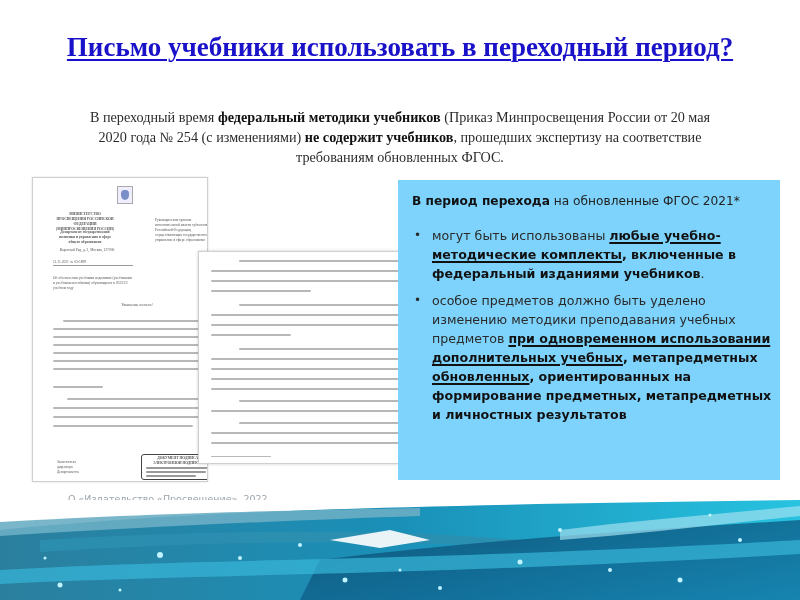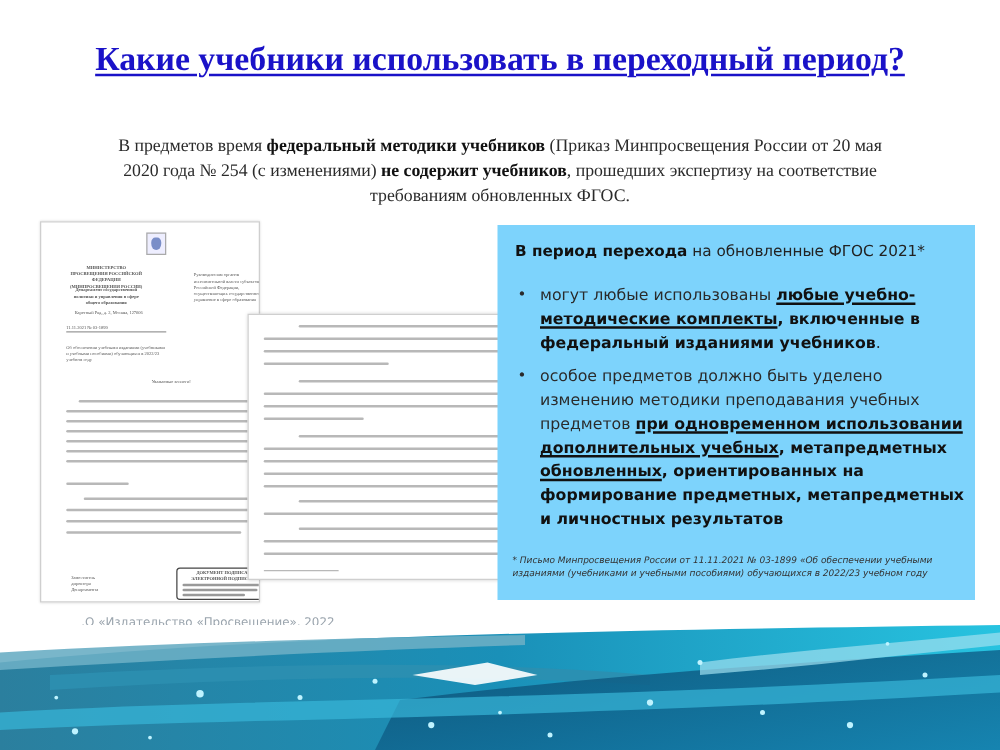--- a/index.html
+++ b/index.html
@@ -62,23 +62,23 @@
 
   .copyright {
     position: absolute; left: 22px; top: 493px;
     font-family: "DejaVu Sans", sans-serif; font-size: 9.5px; color: #9aa4ad; margin-left: 43px;
   }
   .deco { position: absolute; left: 0; top: 500px; width: 800px; height: 100px; }
 </style>
 </head>
 <body>
 
-<h1 class="slide-title">Какие учебники использовать в переходный период?</h1>
+<h1 class="slide-title">Письмо учебники использовать в переходный период?</h1>
 
-<p class="intro"><span>В предметов время </span><b>федеральный методики учебников</b><span> (Приказ Минпросвещения России от 20 мая 2020 года № 254 (с изменениями) </span><b>не содержит учебников</b><span>, прошедших экспертизу на соответствие требованиям обновленных ФГОС.</span></p>
+<p class="intro"><span>В переходный время </span><b>федеральный методики учебников</b><span> (Приказ Минпросвещения России от 20 мая 2020 года № 254 (с изменениями) </span><b>не содержит учебников</b><span>, прошедших экспертизу на соответствие требованиям обновленных ФГОС.</span></p>
 
 <div class="doc-main">
   <div class="crest"></div>
   <div class="tiny" style="left:22px;top:34px;width:60px;text-align:center;font-weight:bold;">МИНИСТЕРСТВО ПРОСВЕЩЕНИЯ РОССИЙСКОЙ ФЕДЕРАЦИИ (МИНПРОСВЕЩЕНИЯ РОССИИ)</div>
   <div class="tiny" style="left:24px;top:52px;width:56px;text-align:center;font-weight:bold;">Департамент государственной политики и управления в сфере общего образования</div>
   <div class="tiny" style="left:24px;top:70px;width:60px;text-align:center;">Каретный Ряд, д. 2, Москва, 127006</div>
   <div class="tiny" style="left:20px;top:82px;width:80px;border-bottom:0.5px solid #999;">11.11.2021  № 03-1899</div>
   <div class="tiny" style="left:122px;top:40px;width:60px;">Руководителям органов исполнительной власти субъектов Российской Федерации, осуществляющих государственное управление в сфере образования</div>
   <div class="tiny" style="left:20px;top:98px;width:80px;">Об обеспечении учебными изданиями (учебниками и учебными пособиями) обучающихся в 2022/23 учебном году</div>
   <div class="tiny" style="left:74px;top:125px;width:60px;text-align:center;">Уважаемые коллеги!</div>
@@ -121,24 +121,23 @@
   <div class="gline" style="left:12px;top:158px;width:198px;"></div>
   <div class="gline" style="left:40px;top:170px;width:170px;"></div>
   <div class="gline" style="left:12px;top:180px;width:198px;"></div>
   <div class="gline" style="left:12px;top:190px;width:198px;"></div>
   <div class="gline" style="left:12px;top:204px;width:60px;height:1px;"></div>
 </div>
 
 <div class="card">
   <div class="card-heading"><b>В период перехода</b><span> на обновленные ФГОС 2021*</span></div>
   <ul class="bullets">
-    <li><span>могут любые использованы </span><b><u>любые учебно-методические комплекты</u></b><b>, включенные в федеральный изданиями учебников</b><span>.</span></li>
+    <li><span>могут быть использованы </span><b><u>любые учебно-методические комплекты</u></b><b>, включенные в федеральный изданиями учебников</b><span>.</span></li>
     <li><span>особое предметов должно быть уделено изменению методики преподавания учебных предметов </span><b><u>при одновременном использовании дополнительных учебных</u></b><b>, метапредметных </b><b><u>обновленных</u></b><b>, ориентированных на формирование предметных, метапредметных и личностных результатов</b></li>
   </ul>
-  <div class="footnote">* Письмо Минпросвещения России от 11.11.2021 № 03-1899 «Об обеспечении учебными изданиями (учебниками и учебными пособиями) обучающихся в 2022/23 учебном году</div>
 </div>
 
 <div class="copyright">.О «Издательство «Просвещение», 2022</div>
 
 <svg class="deco" viewBox="0 0 800 100" preserveAspectRatio="none">
   <defs>
     <linearGradient id="g1" x1="0" y1="0" x2="1" y2="0">
       <stop offset="0" stop-color="#2b7f9e"></stop>
       <stop offset="0.5" stop-color="#1a90b8"></stop>
       <stop offset="1" stop-color="#27c3e0"></stop>

